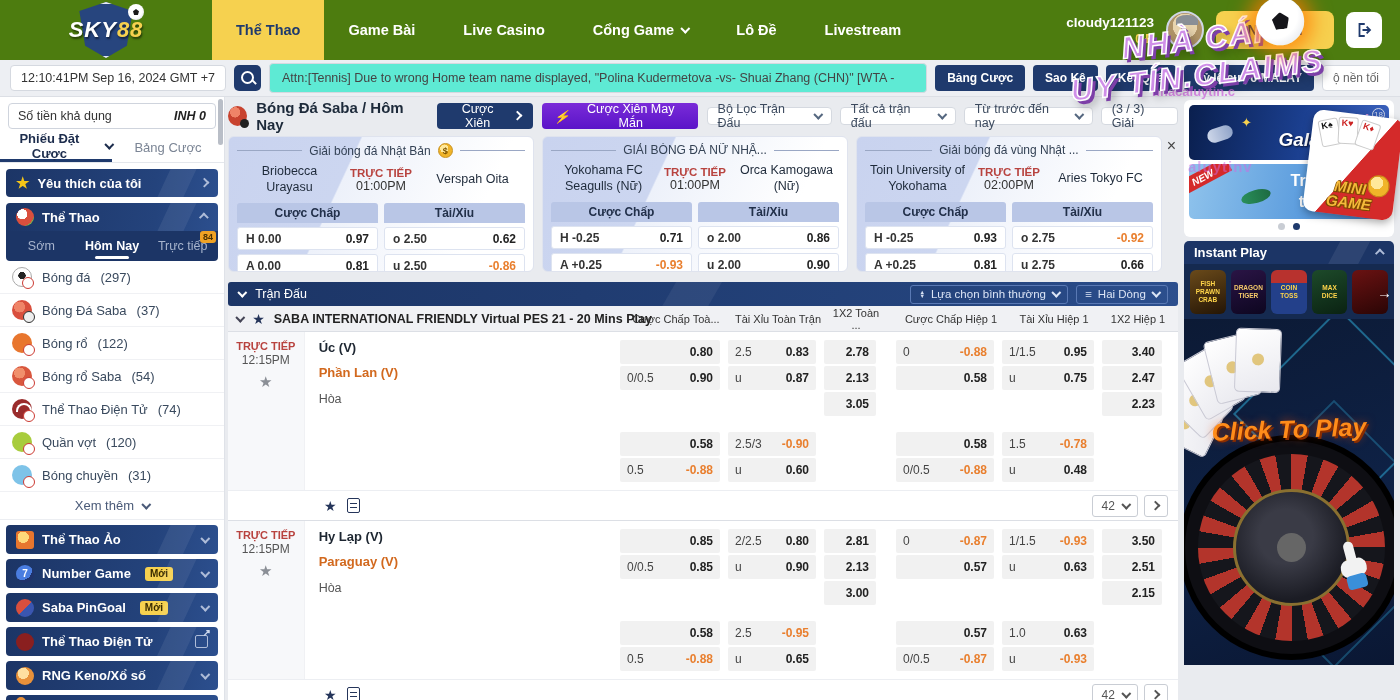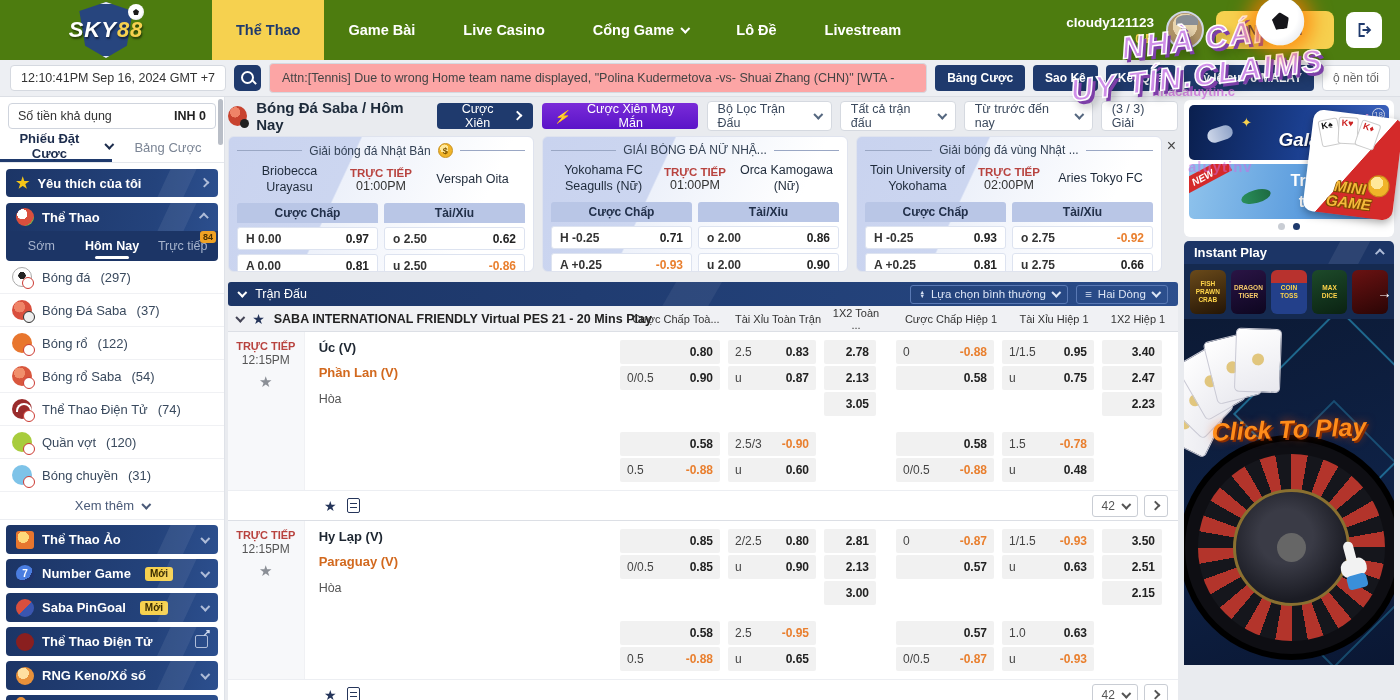--- a/index.html
+++ b/index.html
@@ -46,35 +46,35 @@
   
   .infobar { position:absolute; left:0; top:60px; width:1400px; height:37px; background:#edeff3;
     display:flex; align-items:center; gap:8px; padding:0 10px; border-bottom:1px solid #dcdfe5; }
   .time-box { width:216px; height:26px; background:#fff; border:1px solid #d5d9e0; border-radius:4px;
     font-size:12.5px; color:#333; display:flex; align-items:center; justify-content:center; }
   .search-btn { width:27px; height:26px; background:#1f3a6d; border-radius:5px; position:relative; cursor:pointer; }
   .search-btn::before { content:""; position:absolute; left:7px; top:6px; width:9px; height:9px;
     border:2px solid #fff; border-radius:50%; }
   .search-btn::after { content:""; position:absolute; left:17px; top:16px; width:6px; height:2px;
     background:#fff; transform:rotate(45deg); }
-  .announce { flex:1; height:30px; background:#fca5a5; border:1px solid #d5d9e0; border-radius:4px;
+  .announce { flex:1; height:30px; background:#5eead4; border:1px solid #d5d9e0; border-radius:4px;
     display:flex; align-items:center; padding:0 12px; font-size:12.5px; color:#444;
     white-space:nowrap; overflow:hidden; }
   .pill-btn { height:26px; background:#1f3a6d; color:#fff; border-radius:4px; border:none;
     padding:0 12px; font-size:12px; font-weight:bold; cursor:pointer; white-space:nowrap; }
   .dark-pill { height:26px; background:#fff; border:1px solid #d5d9e0; border-radius:4px;
     color:#666; font-size:12px; padding:0 10px; display:flex; align-items:center; cursor:pointer; }
 
   
   .sidebar { position:absolute; left:0; top:97px; width:225px; height:603px; background:#fff;
     border-right:1px solid #dfe2e8; overflow:hidden; }
   .sb-scrollbar { position:absolute; right:1px; top:2px; width:5px; height:46px; background:#b9bec7; border-radius:3px; }
   .balance-box { margin:6px 8px 4px 8px; height:26px; border:1px solid #cfd4dd; border-radius:4px;
     display:flex; align-items:center; justify-content:space-between; padding:12px 9px; font-size:12.5px; color:#333; }
-  .balance-box b { font-weight:bold; color:#222; }
+  .balance-box b { font-weight:bold; color:#222;font-style:italic; }
   .sb-tabs { display:flex; align-items:center; height:30px; border-bottom:1px solid #e4e7ec; font-size:13px; }
   .sb-tab { flex:1; text-align:center; color:#7b8595; cursor:pointer; height:100%;
     display:flex; align-items:center; justify-content:center; gap:6px; }
   .sb-tab.active { color:#1d2d4d; font-weight:bold; border-bottom:3px solid #1f3a6d; }
   .navy-bar { margin:6px 6px 0 6px; height:28px; border-radius:4px; position:relative; overflow:hidden;
     background:linear-gradient(100deg,#1c3566 0%,#24437c 70%,#2c4f8e 100%);
     display:flex; align-items:center; gap:8px; padding:0 10px; color:#fff; font-weight:bold;
     font-size:13px; cursor:pointer; }
   .navy-bar::after { content:""; position:absolute; right:28px; top:-8px; width:26px; height:44px;
     background:rgba(255,255,255,.07); transform:skewX(-25deg); }
@@ -132,21 +132,21 @@
     background:radial-gradient(circle at 38% 32%, #ef8468 0 28%, #c8432f 29%); position:relative; }
   .ball-red::after { content:""; position:absolute; right:-2px; bottom:-2px; width:9px; height:9px;
     border-radius:50%; background:#202020; }
   .bc-title { font-weight:bold; font-size:15px; color:#1d2a3a; }
   .parlay-btn { height:26px; background:#1f3a6d; color:#fff; border:none; border-radius:4px;
     font-size:12.5px; padding:0 12px; display:flex; align-items:center; gap:8px; cursor:pointer; }
   .lucky-btn { height:26px; background:linear-gradient(180deg,#7a2bd8,#5a14c8); color:#fff; border:none;
     border-radius:4px; font-size:12.5px; padding:0 12px; display:flex; align-items:center; gap:6px; cursor:pointer; }
   .bolt { color:#f6d14f; font-weight:bold; font-style:italic; }
   .filter-group { margin-left:auto; display:flex; gap:8px; }
-  .drop { height:30px; background:#fff; border:1px solid #d5d9e0; border-radius:4px; color:#3c4a5e;
+  .drop { height:18px; background:#fff; border:1px solid #d5d9e0; border-radius:4px; color:#3c4a5e;
     font-size:12.5px; padding:0 10px; display:flex; align-items:center; gap:8px; cursor:pointer; }
   .drop .chev { color:#55677f; }
 
   .cards-row { position:relative; margin-top:6px; display:flex; gap:8px; }
   .close-x { position:absolute; right:2px; top:2px; font-size:16px; color:#444; cursor:pointer;
     line-height:1; z-index:3; }
   .fcard { width:306px; height:136px; border-radius:6px; border:1px solid #dfe3ee; overflow:hidden;
     background:linear-gradient(115deg,#c9d3ef 0%,#ccd6f0 36%,#edf1fa 36.5%,#fff 78%);
     padding:6px 8px 7px 8px; cursor:pointer; }
   .fc-league { display:flex; align-items:center; gap:7px; font-size:12px; color:#344255; }

